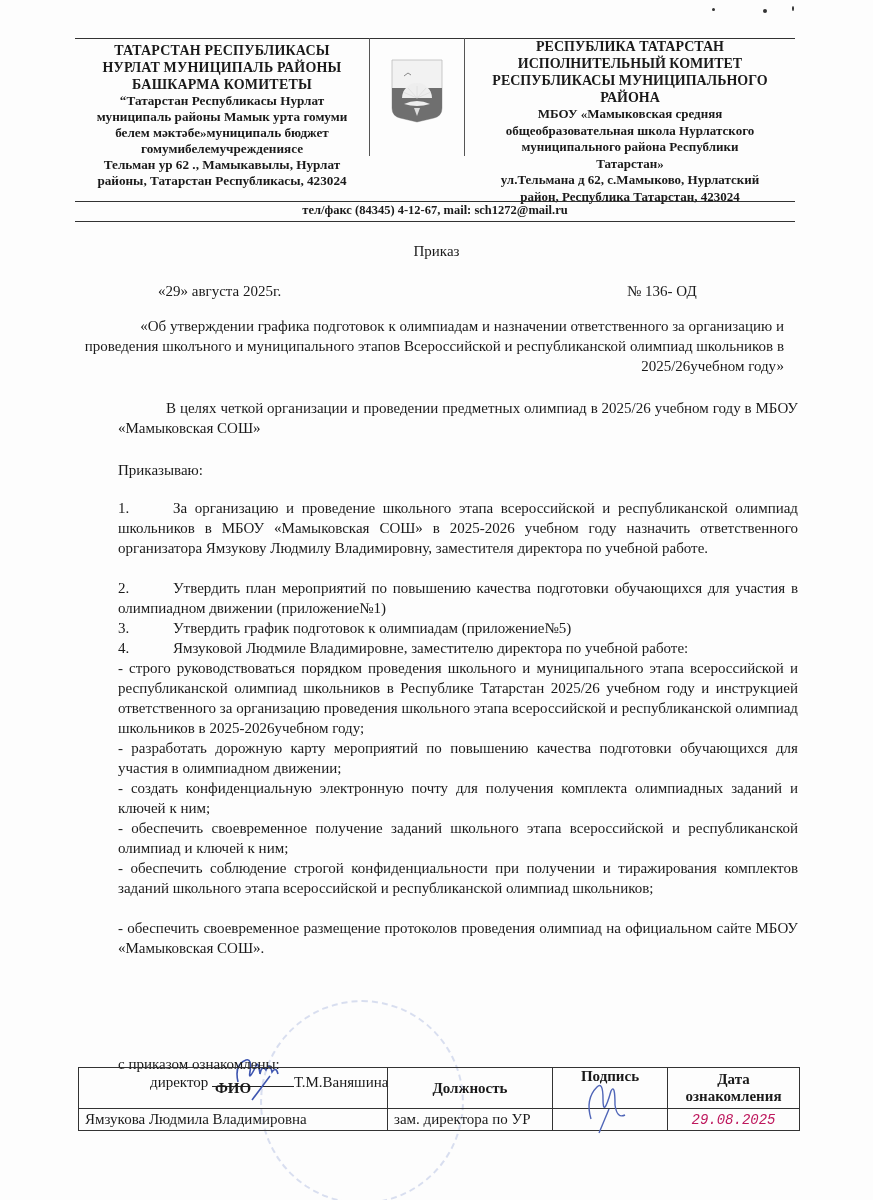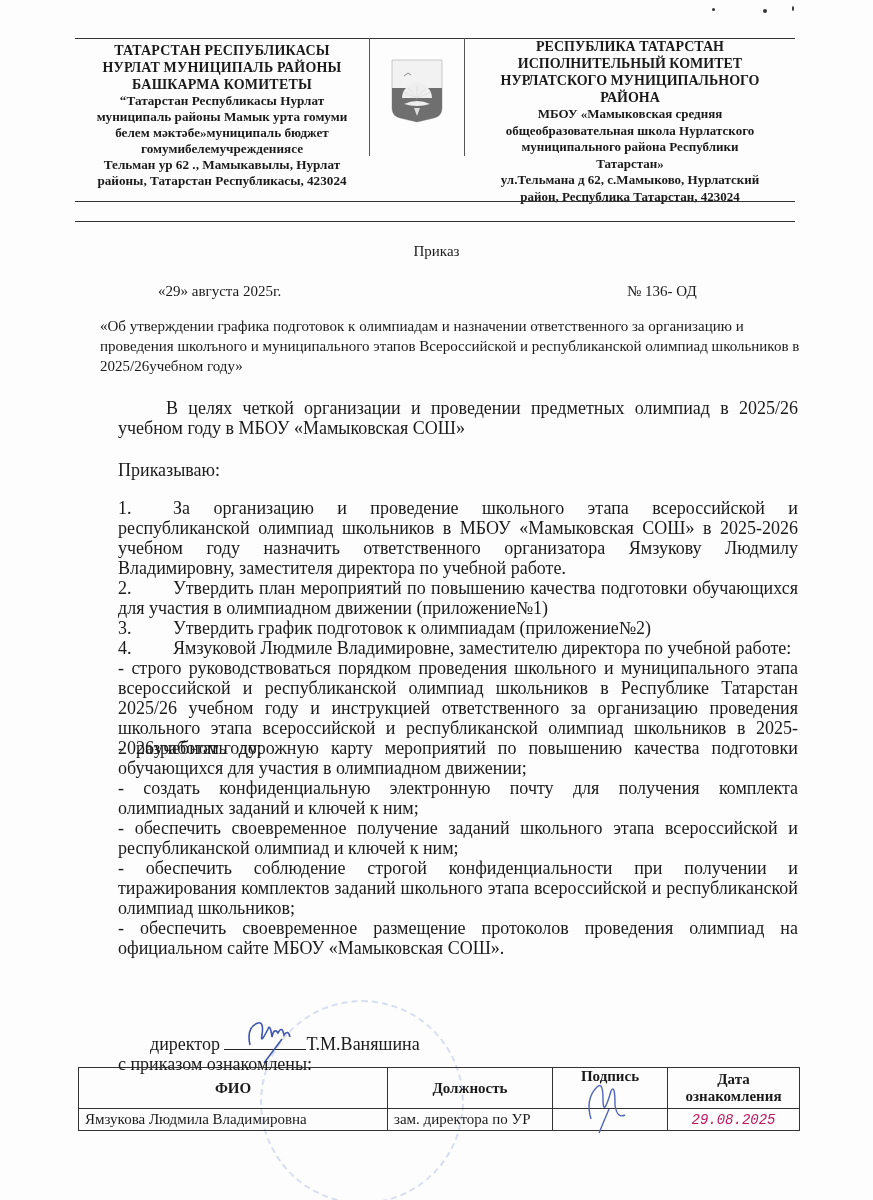--- a/index.html
+++ b/index.html
@@ -20,22 +20,22 @@
   .hdr-bottom-line { position: absolute; left: 75px; top: 201px; width: 720px; border-top: 1.5px solid #333; }
   .contacts { position: absolute; left: 75px; top: 203px; width: 720px; text-align: center; font-weight: bold; font-size: 12.5px; }
   .contacts-line { position: absolute; left: 75px; top: 221px; width: 720px; border-top: 1.5px solid #333; }
 
   .emblem { position: absolute; left: 20px; top: 20px; width: 54px; height: 66px; }
 
   
   .title { position: absolute; left: 0; top: 243px; width: 873px; text-align: center; font-size: 15px; }
   .date { position: absolute; left: 158px; top: 283px; font-size: 15px; }
   .number { position: absolute; left: 627px; top: 283px; font-size: 15px; }
-  .subject { position: absolute; left: 100px; top: 316px; width: 700px; text-align: left; font-size: 15px; line-height: 20px; }
-  .p { position: absolute; left: 118px; width: 680px; font-size: 18px; line-height: 20px; text-align: justify; }
+  .subject { position: absolute; left: 84px; top: 316px; width: 700px; text-align: right; font-size: 15px; line-height: 20px; }
+  .p { position: absolute; left: 118px; width: 680px; font-size: 15px; line-height: 20px; text-align: justify; }
   .p .num { display: inline-block; width: 55px; }
   .indent { text-indent: 48px; }
 
   
   .sign-line { display: inline-block; width: 82px; border-bottom: 1px solid #222; vertical-align: baseline; position: relative; height: 14px; }
   .scribble { position: absolute; }
 
   
   .tbl { position: absolute; left: 78px; top: 1067px; width: 722px; border-collapse: collapse; font-size: 15px; }
   .tbl th, .tbl td { border: 1px solid #333; padding: 0 6px; }
@@ -81,59 +81,60 @@
             <line x1="27" y1="40" x2="41" y2="34"></line>
         </g>
         <path d="M14 46 Q27 40 40 46 Q27 50 14 46 Z" fill="#eee"></path>
         <path d="M24 50 L27 58 L30 50 Z" fill="#ddd"></path>
         <path d="M14 18 l4 -3 l3 2" stroke="#888" stroke-width="1" fill="none"></path>
       </svg>
     </div>
     <div class="hdr-right">
       <div class="caps">РЕСПУБЛИКА  ТАТАРСТАН</div>
       <div class="caps">ИСПОЛНИТЕЛЬНЫЙ КОМИТЕТ</div>
-      <div class="caps">НУРЛАТСКОГО МУНИЦИПАЛЬНОГО</div>
+      <div class="caps">РЕСПУБЛИКАСЫ МУНИЦИПАЛЬНОГО</div>
       <div class="caps">РАЙОНА</div>
       <div>МБОУ «Мамыковская средняя</div>
       <div>общеобразовательная школа Нурлатского</div>
       <div>муниципального района Республики</div>
       <div>Татарстан»</div>
       <div>ул.Тельмана д 62, с.Мамыково, Нурлатский</div>
       <div>район, Республика Татарстан, 423024</div>
     </div>
   </div>
   <div class="hdr-bottom-line"></div>
+  <div class="contacts">тел/факс (84345) 4-12-67,  mail: sch1272@mail.ru</div>
   <div class="contacts-line"></div>
 
   <div class="title">Приказ</div>
   <div class="date">«29» августа   2025г.</div>
   <div class="number">№  136- ОД</div>
 
   <div class="subject">«Об утверждении графика подготовок к олимпиадам и   назначении ответственного за организацию и проведения школъного и муниципального этапов Всероссийской и республиканской олимпиад школьников в 2025/26учебном году»</div>
 
   <div class="p indent" style="top:398px;">В целях четкой   организации и проведении предметных олимпиад в 2025/26 учебном году в МБОУ «Мамыковская СОШ»</div>
 
   <div class="p" style="top:460px;">Приказываю:</div>
 
   <div class="p" style="top:498px;"><span class="num">1.</span><span>За организацию и проведение школьного этапа всероссийской и республиканской олимпиад школьников в МБОУ «Мамыковская СОШ» в 2025-2026 учебном году назначить ответственного организатора Ямзукову Людмилу Владимировну, заместителя директора по учебной работе.</span></div>
   <div class="p" style="top:578px;"><span class="num">2.</span><span>Утвердить план мероприятий по повышению качества подготовки обучающихся для участия в олимпиадном движении (приложение№1)</span></div>
-  <div class="p" style="top:618px;"><span class="num">3.</span><span>Утвердить график подготовок к олимпиадам (приложение№2)</span></div>
+  <div class="p" style="top:618px;"><span class="num">3.</span><span>Утвердить график подготовок к олимпиадам (приложение№5)</span></div>
   <div class="p" style="top:638px;"><span class="num">4.</span><span>Ямзуковой Людмиле Владимировне, заместителю директора по учебной работе:</span></div>
 
   <div class="p" style="top:658px;">- строго руководствоваться порядком проведения школьного и муниципального этапа всероссийской и республиканской олимпиад школьников в Республике Татарстан  2025/26 учебном году и инструкцией ответственного за организацию проведения школьного этапа всероссийской и республиканской олимпиад школьников в 2025-2026учебном году;</div>
   <div class="p" style="top:738px;">- разработать дорожную карту мероприятий по повышению качества подготовки обучающихся для участия в олимпиадном движении;</div>
   <div class="p" style="top:778px;">- создать конфиденциальную электронную почту для получения комплекта олимпиадных заданий и ключей к ним;</div>
   <div class="p" style="top:818px;">- обеспечить своевременное получение заданий школьного этапа всероссийской и республиканской олимпиад и ключей к ним;</div>
   <div class="p" style="top:858px;">- обеспечить соблюдение строгой конфиденциальности при получении и тиражирования комплектов заданий школьного этапа всероссийской и республиканской олимпиад школьников;</div>
   <div class="p" style="top:918px;">- обеспечить своевременное размещение протоколов проведения олимпиад на официальном сайте МБОУ «Мамыковская СОШ».</div>
 
 
   <div class="stamp"></div>
 
-  <div class="p" style="top:1034px; left:150px; text-align:left;">
+  <div class="p" style="top:1072px; left:150px; text-align:left;">
     <span>директор</span>
     <span class="sign-line">
       <svg class="scribble" style="left:18px;top:-16px;" width="60" height="50" viewBox="0 0 60 50">
         <path d="M8 26 Q4 8 16 4 Q22 2 20 16 Q18 26 26 10 Q28 4 30 18 Q32 8 36 14 Q40 6 42 16 Q46 10 48 18" stroke="#3e55b0" stroke-width="1.6" fill="none"></path>
         <path d="M40 20 L22 44" stroke="#3e55b0" stroke-width="1.6" fill="none"></path>
       </svg>
     </span><span>Т.М.Ваняшина</span>
   </div>
 
   <div class="p" style="top:1054px; left:118px;">с приказом ознакомлены:</div>

